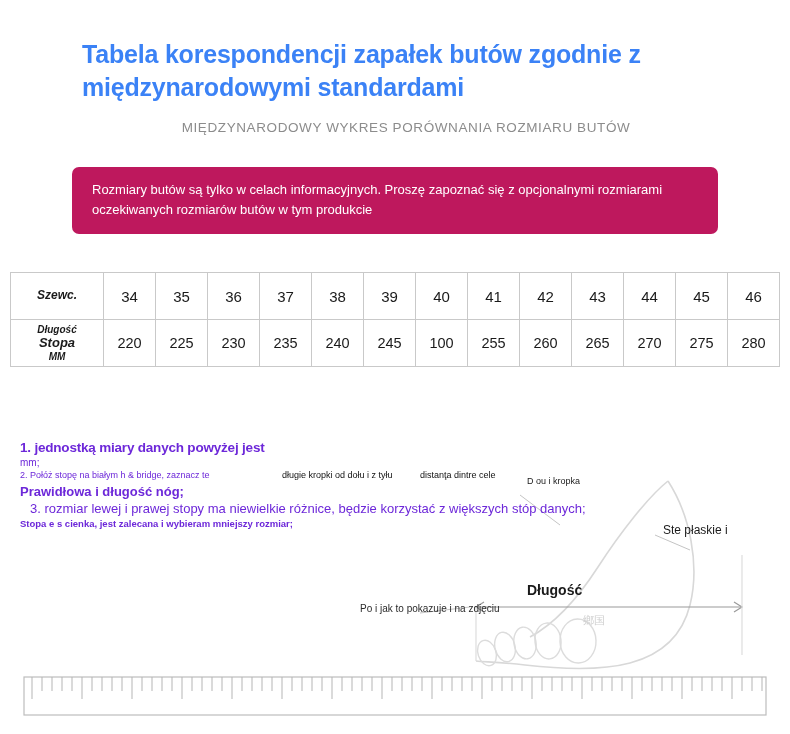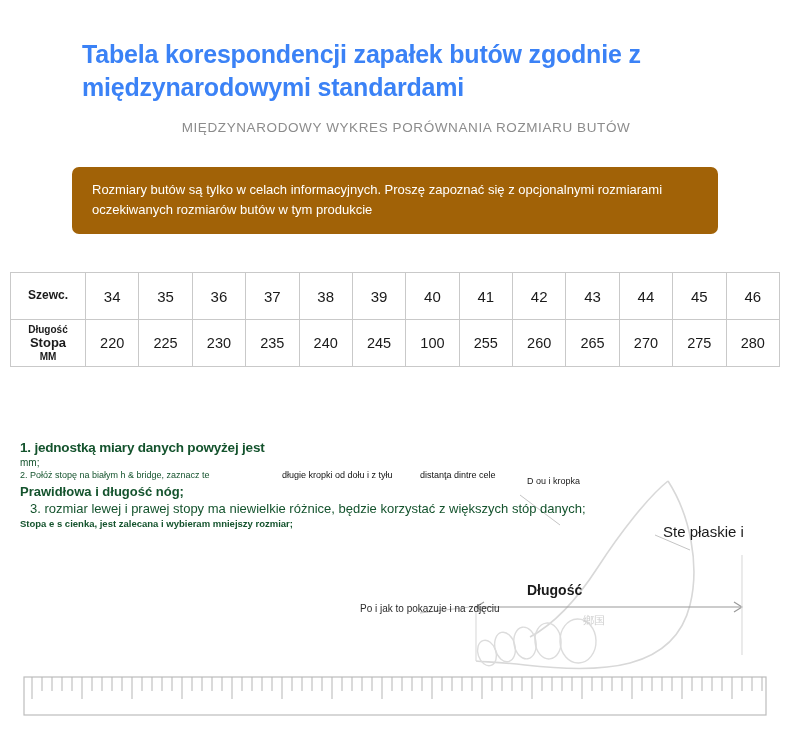--- a/index.html
+++ b/index.html
@@ -38,21 +38,21 @@
     text-align: center;
     font-size: 13.5px;
     letter-spacing: 0.6px;
     color: #8c8c8c;
     font-weight: normal;
   }
 
   
   .notice {
     margin: 32px 72px 0 72px;
-    background: #a16207;
+    background: #be185d;
     color: #ffffff;
     border-radius: 7px;
     padding: 13px 20px 14px 20px;
     font-size: 13px;
     line-height: 1.55;
     font-weight: 500;
   }
 
   
   .table-wrap {
@@ -69,21 +69,22 @@
     text-align: center;
     vertical-align: middle;
     font-size: 15px;
     color: #1a1a1a;
   }
   table.size-table td.rowhead {
     width: 58px;
     font-size: 12px;
     font-weight: bold;
     line-height: 1.15;
-    padding: 0 8px;
+    padding: 0 17px;
+    font-style: italic;
   }
   table.size-table tr.row-len td {
     font-size: 14.5px;
   }
   .rowhead .rh-small {
     display: block;
     font-size: 10px;
     font-weight: bold;
   }
   .rowhead .rh-big {
@@ -93,21 +94,21 @@
   }
 
   
   .notes {
     position: absolute;
     left: 20px;
     top: 440px;
     width: 700px;
   }
   .note {
-    color: #14532d;
+    color: #6d28d9;
     margin: 0 0 2px 0;
   }
   .n1 { font-size: 13.5px; font-weight: bold; letter-spacing: -0.2px; }
   .n1b { font-size: 10px; font-weight: normal; }
   .n2 { font-size: 9px; font-weight: normal; line-height: 1.3; }
   .n3 { font-size: 13px; font-weight: bold; }
   .n4 { font-size: 13px; font-weight: normal; }
   .n5 { font-size: 8.5px; font-weight: normal; line-height: 1.35; }
   .n6 { font-size: 9.5px; font-weight: bold; line-height: 1.35; }
   .n7 { font-size: 12.5px; font-weight: normal; line-height: 1.45; }
@@ -142,21 +143,21 @@
   .lbl-po {
     left: 360px;
     top: 147px;
     font-size: 10px;
     line-height: 1.4;
     color: #2b2b2b;
   }
   .lbl-ste {
     left: 663px;
     top: 67px;
-    font-size: 15px;
+    font-size: 12px;
     line-height: 1.35;
     color: #1a1a1a;
   }
   .lbl-dou {
     left: 527px;
     top: 20px;
     font-size: 9px;
     line-height: 1.4;
     color: #1a1a1a;
   }

